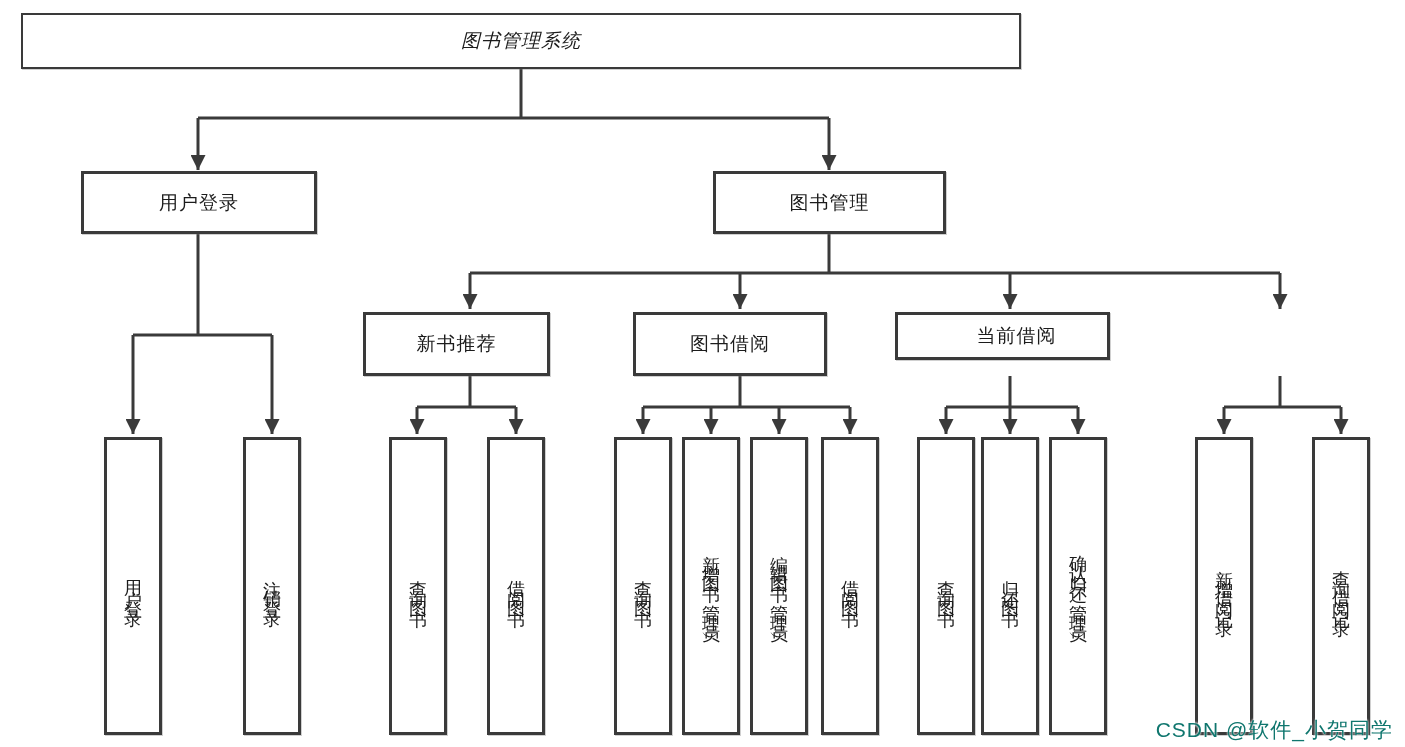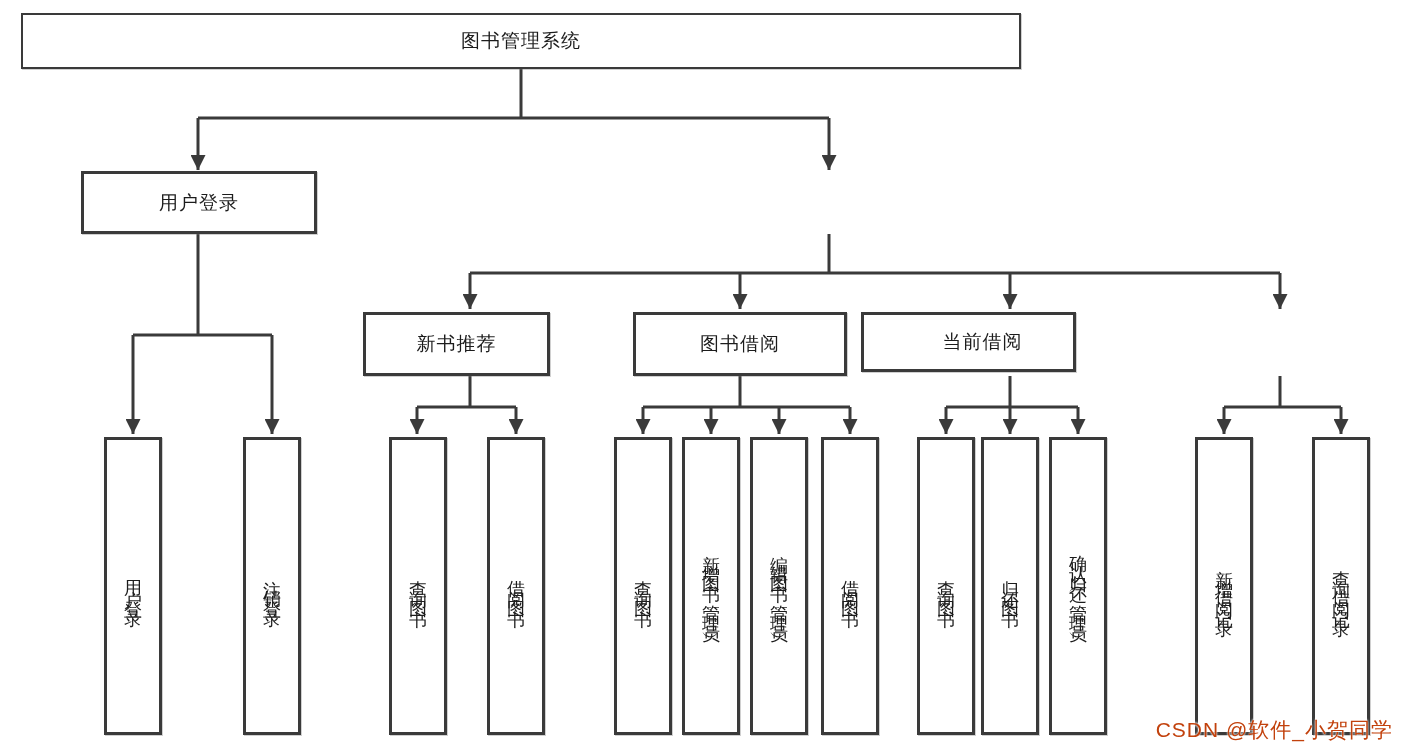--- a/index.html
+++ b/index.html
@@ -54,21 +54,21 @@
     font-size: 18px;
     letter-spacing: 10px;
     line-height: 1;
     box-shadow: 1px 1px 0 rgba(120,120,120,0.35);
   }
   .watermark {
     position: absolute;
     right: 12px;
     bottom: 3px;
     font-size: 21px;
-    color: #c2410c;
+    color: #0f766e;
     letter-spacing: 1px;
     text-shadow: 0 1px 2px rgba(255,255,255,0.9), 0 -1px 2px rgba(255,255,255,0.9);
     z-index: 10;
     white-space: nowrap;
   }
 </style>
 </head>
 <body>
 
 <div class="stage">
@@ -104,27 +104,28 @@
       <path d="M779,407 V434" marker-end="url(#arw)"></path>
       <path d="M850,407 V434" marker-end="url(#arw)"></path>
       <path d="M946,407 V434" marker-end="url(#arw)"></path>
       <path d="M1010,407 V434" marker-end="url(#arw)"></path>
       <path d="M1078,407 V434" marker-end="url(#arw)"></path>
       <path d="M1224,407 V434" marker-end="url(#arw)"></path>
       <path d="M1341,407 V434" marker-end="url(#arw)"></path>
     </g>
   </svg>
 
-  <div class="box root" style="left:21px; top:13px; width:1000px; height:56px;">图书管理系统</div>
+  <div class="box root" style="left:21px; top:13px; width:1000px; height:56px;font-style:italic;">图书管理系统</div>
 
   <div class="box" style="left:81px; top:171px; width:236px; height:63px;">用户登录</div>
+  <div class="box" style="left:713px; top:171px; width:233px; height:63px;">图书管理</div>
 
   <div class="box" style="left:363px; top:312px; width:187px; height:64px;">新书推荐</div>
-  <div class="box" style="left:633px; top:312px; width:214px; height:64px;">图书借阅</div>
-  <div class="box" style="left:861px; top:312px; width:215px; height:60px;padding-left:28px;">当前借阅</div>
+  <div class="box" style="left:633px; top:312px; width:194px; height:64px;">图书借阅</div>
+  <div class="box" style="left:895px; top:312px; width:215px; height:48px;padding-left:28px;">当前借阅</div>
 
   <div class="vbox" style="left:104px; top:437px; width:58px; height:298px;">用户登录</div>
   <div class="vbox" style="left:243px; top:437px; width:58px; height:298px;">注销登录</div>
 
   <div class="vbox" style="left:389px; top:437px; width:58px; height:298px;">查询图书</div>
   <div class="vbox" style="left:487px; top:437px; width:58px; height:298px;">借阅图书</div>
 
   <div class="vbox" style="left:614px; top:437px; width:58px; height:298px;">查询图书</div>
   <div class="vbox" style="left:682px; top:437px; width:58px; height:298px;">新增图书（管理员）</div>
   <div class="vbox" style="left:750px; top:437px; width:58px; height:298px;">编辑图书（管理员）</div>

